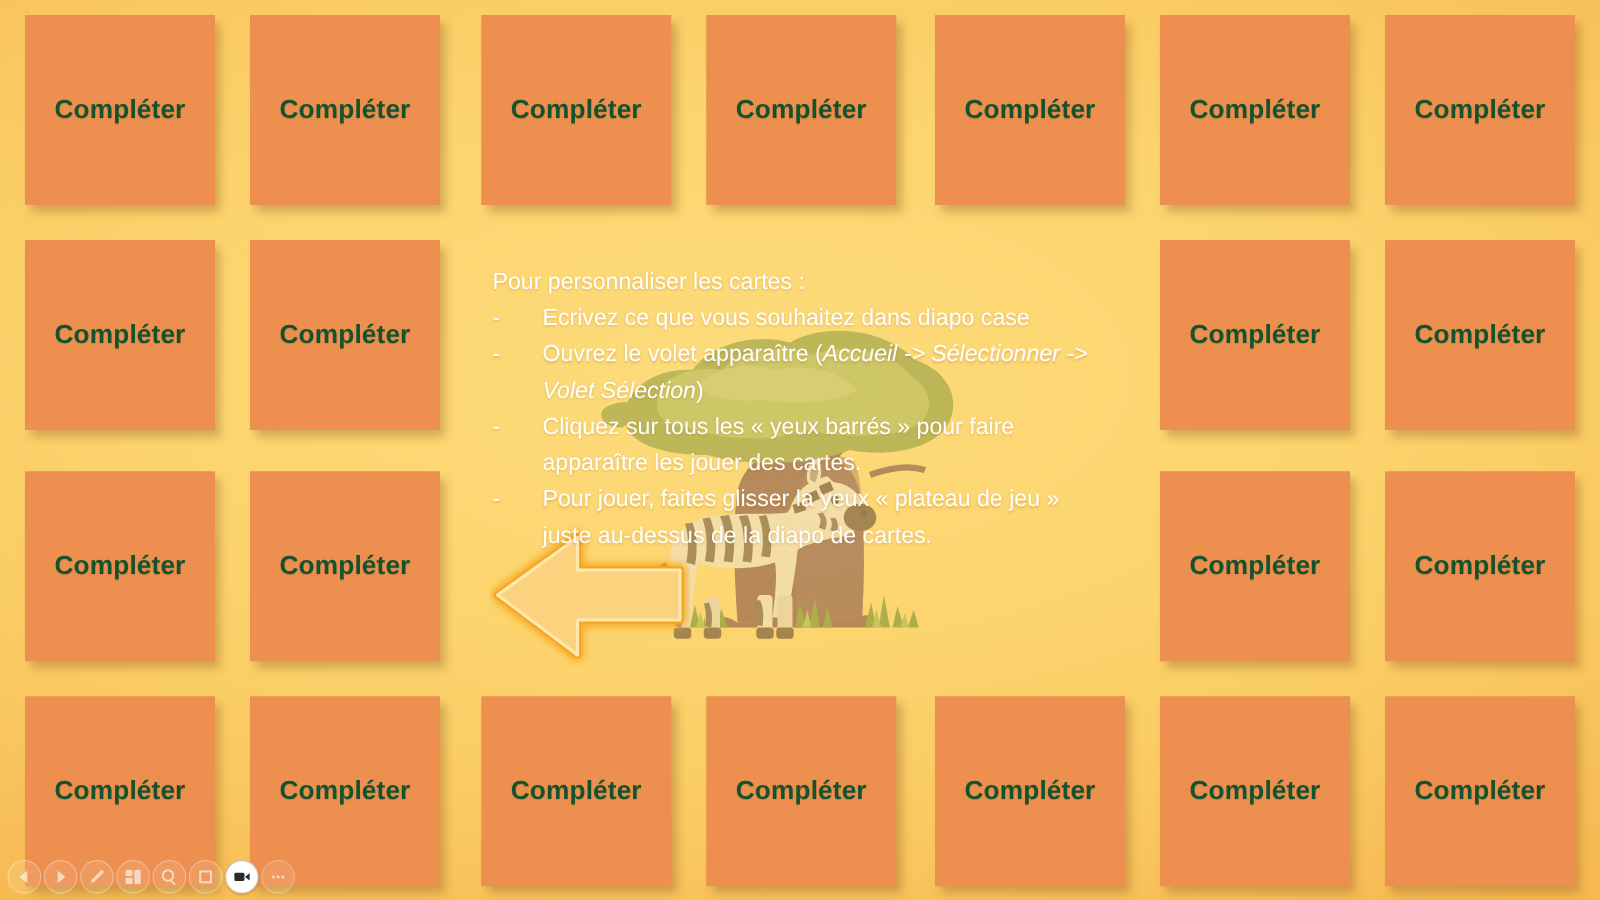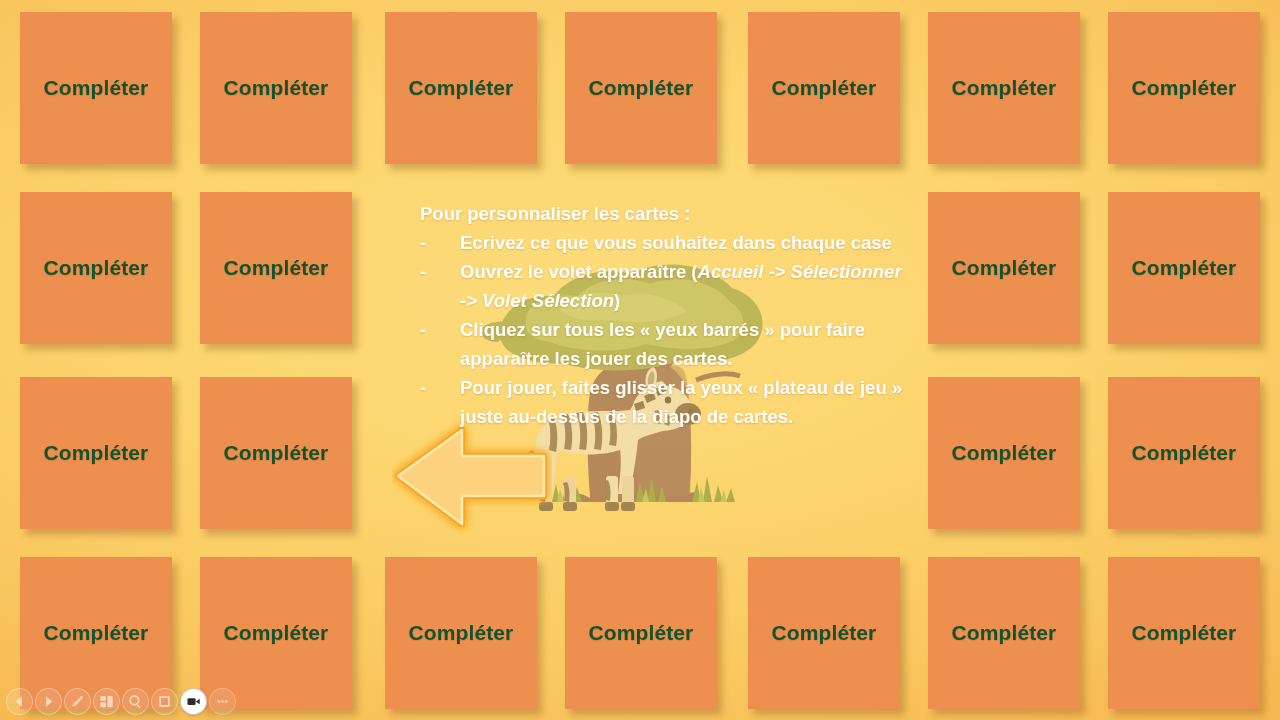--- a/index.html
+++ b/index.html
@@ -54,28 +54,27 @@
     position:absolute;
     left:392px; top:414px;
     width:160px; height:122px;
     pointer-events:none;
   }
   #arrow svg { width:100%; height:100%; display:block; }
 
   
   #instructions {
     position:absolute;
-    left:394px; top:199px;
+    left:394px; top:210px;
     width:492px;
     color:#FFFFFF;
     font-size:18.5px;
-    font-weight:bold;
+    font-weight:normal;
     line-height:29px;
     text-shadow:0 1px 2px rgba(170,110,40,0.35);
-    margin-left:26px;
   }
   #instructions .head { display:block; margin-bottom:0px; }
   #instructions ul { list-style:none; }
   #instructions li {
     position:relative;
     padding-left:40px;
     margin:0;
   }
   #instructions li .dash {
     position:absolute;
@@ -238,21 +237,21 @@
       </g>
       <path d="M6 62 L70 16 L70 42 L152 42 L152 82 L70 82 L70 110 Z" fill="#FCD27E" stroke="#FFE9AE" stroke-width="2.5" stroke-linejoin="round"></path>
     </svg>
   </div>
 
   <div id="instructions">
     <span class="head">Pour personnaliser les cartes :</span>
     <ul>
       <li>
         <span class="dash">-</span>
-        <span>Ecrivez ce que vous souhaitez dans chaque case</span>
+        <span>Ecrivez ce que vous souhaitez dans diapo case</span>
       </li>
       <li>
         <span class="dash">-</span>
         <span>Ouvrez le volet apparaître (</span><i>Accueil -&gt; Sélectionner -&gt; Volet Sélection</i><span>)</span>
       </li>
       <li>
         <span class="dash">-</span>
         <span>Cliquez sur tous les « yeux barrés » pour faire apparaître les jouer des cartes.</span>
       </li>
       <li>

